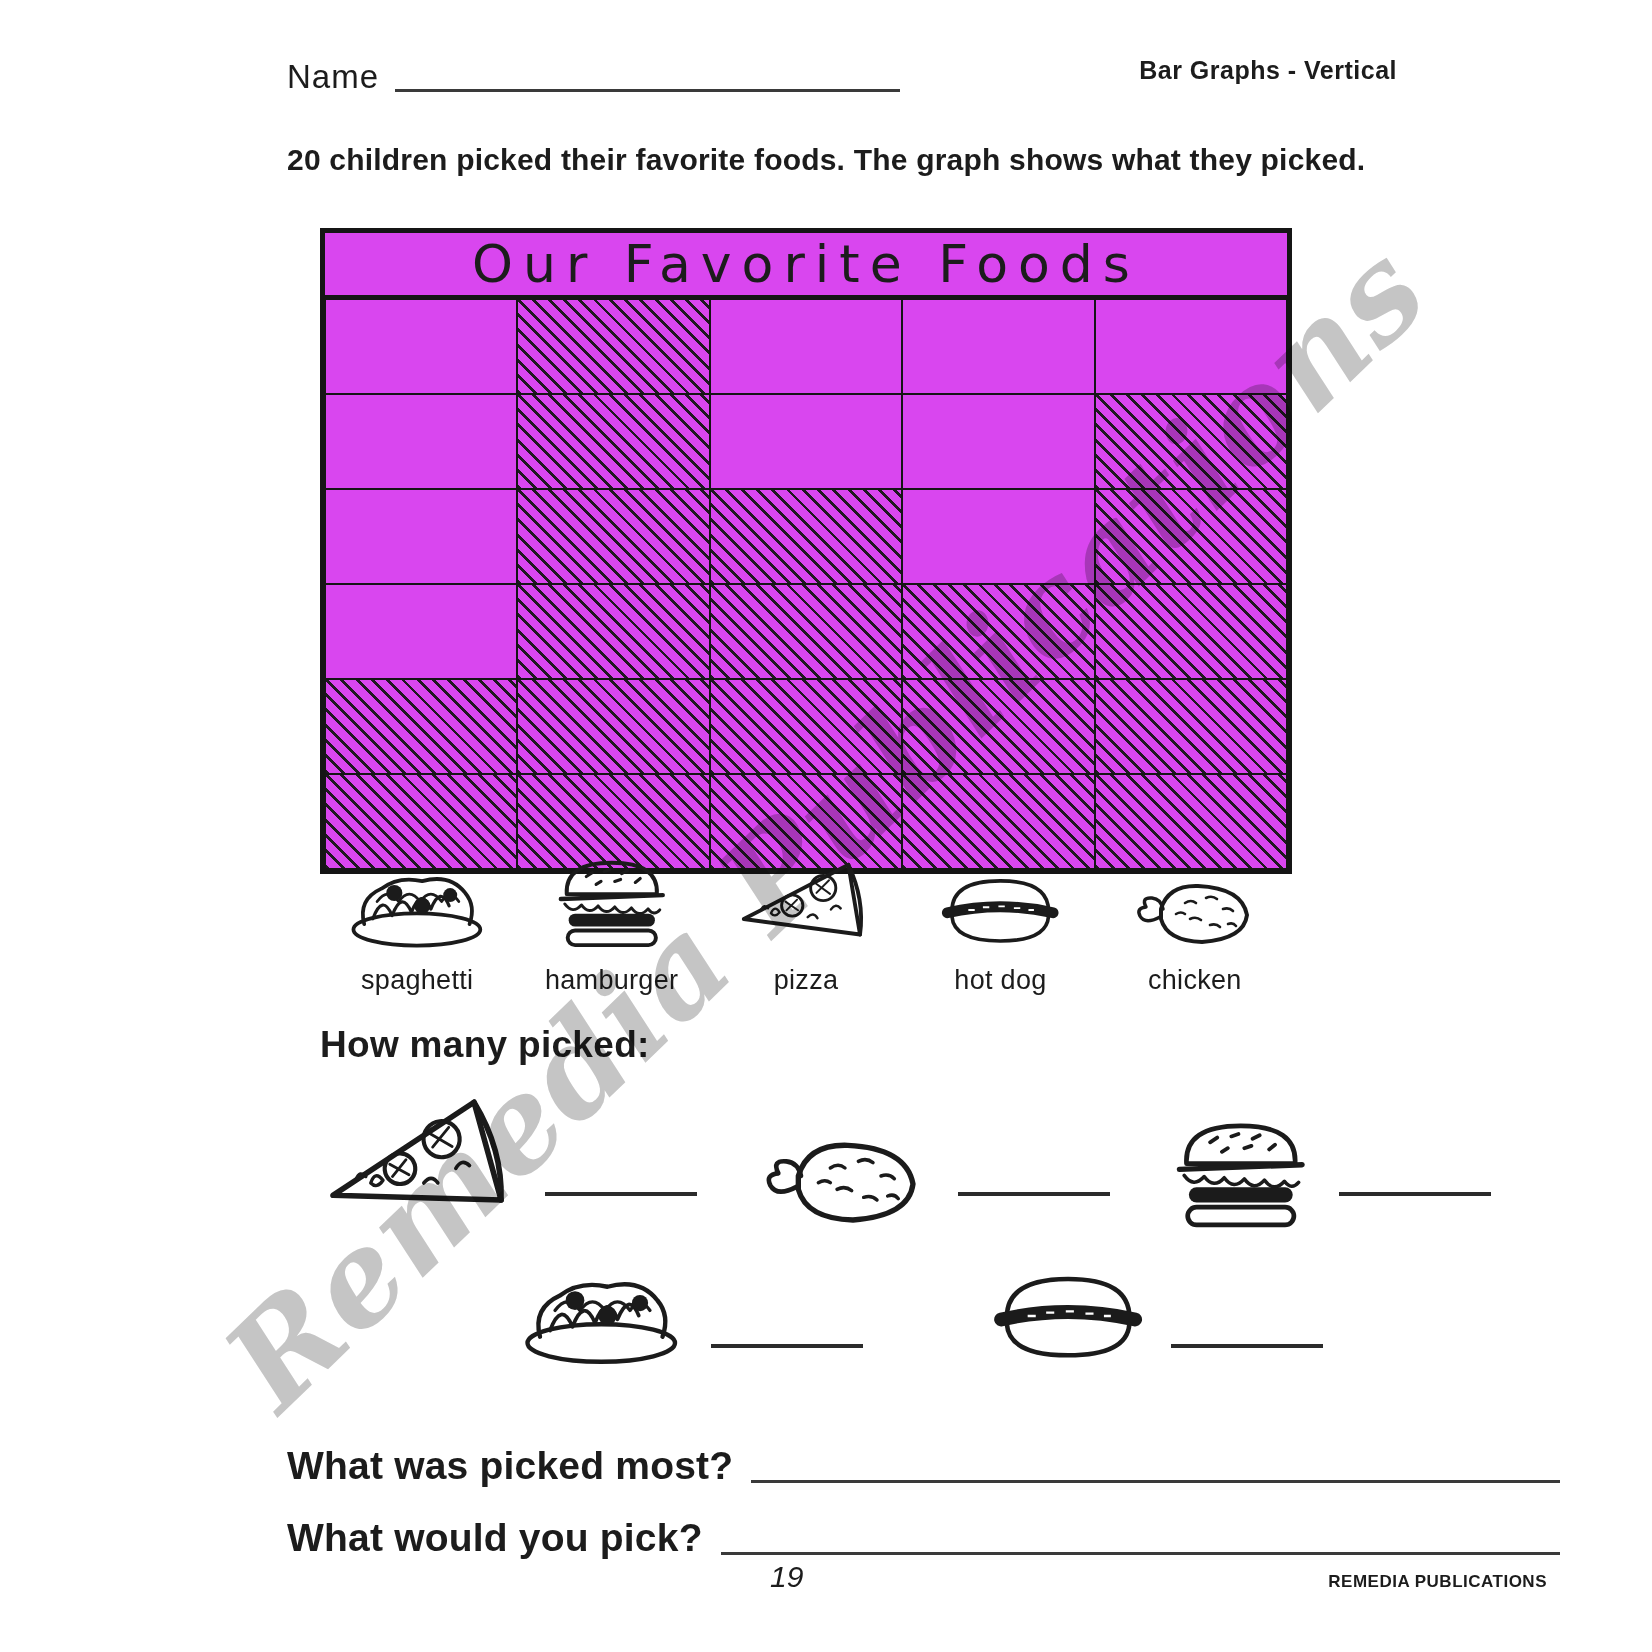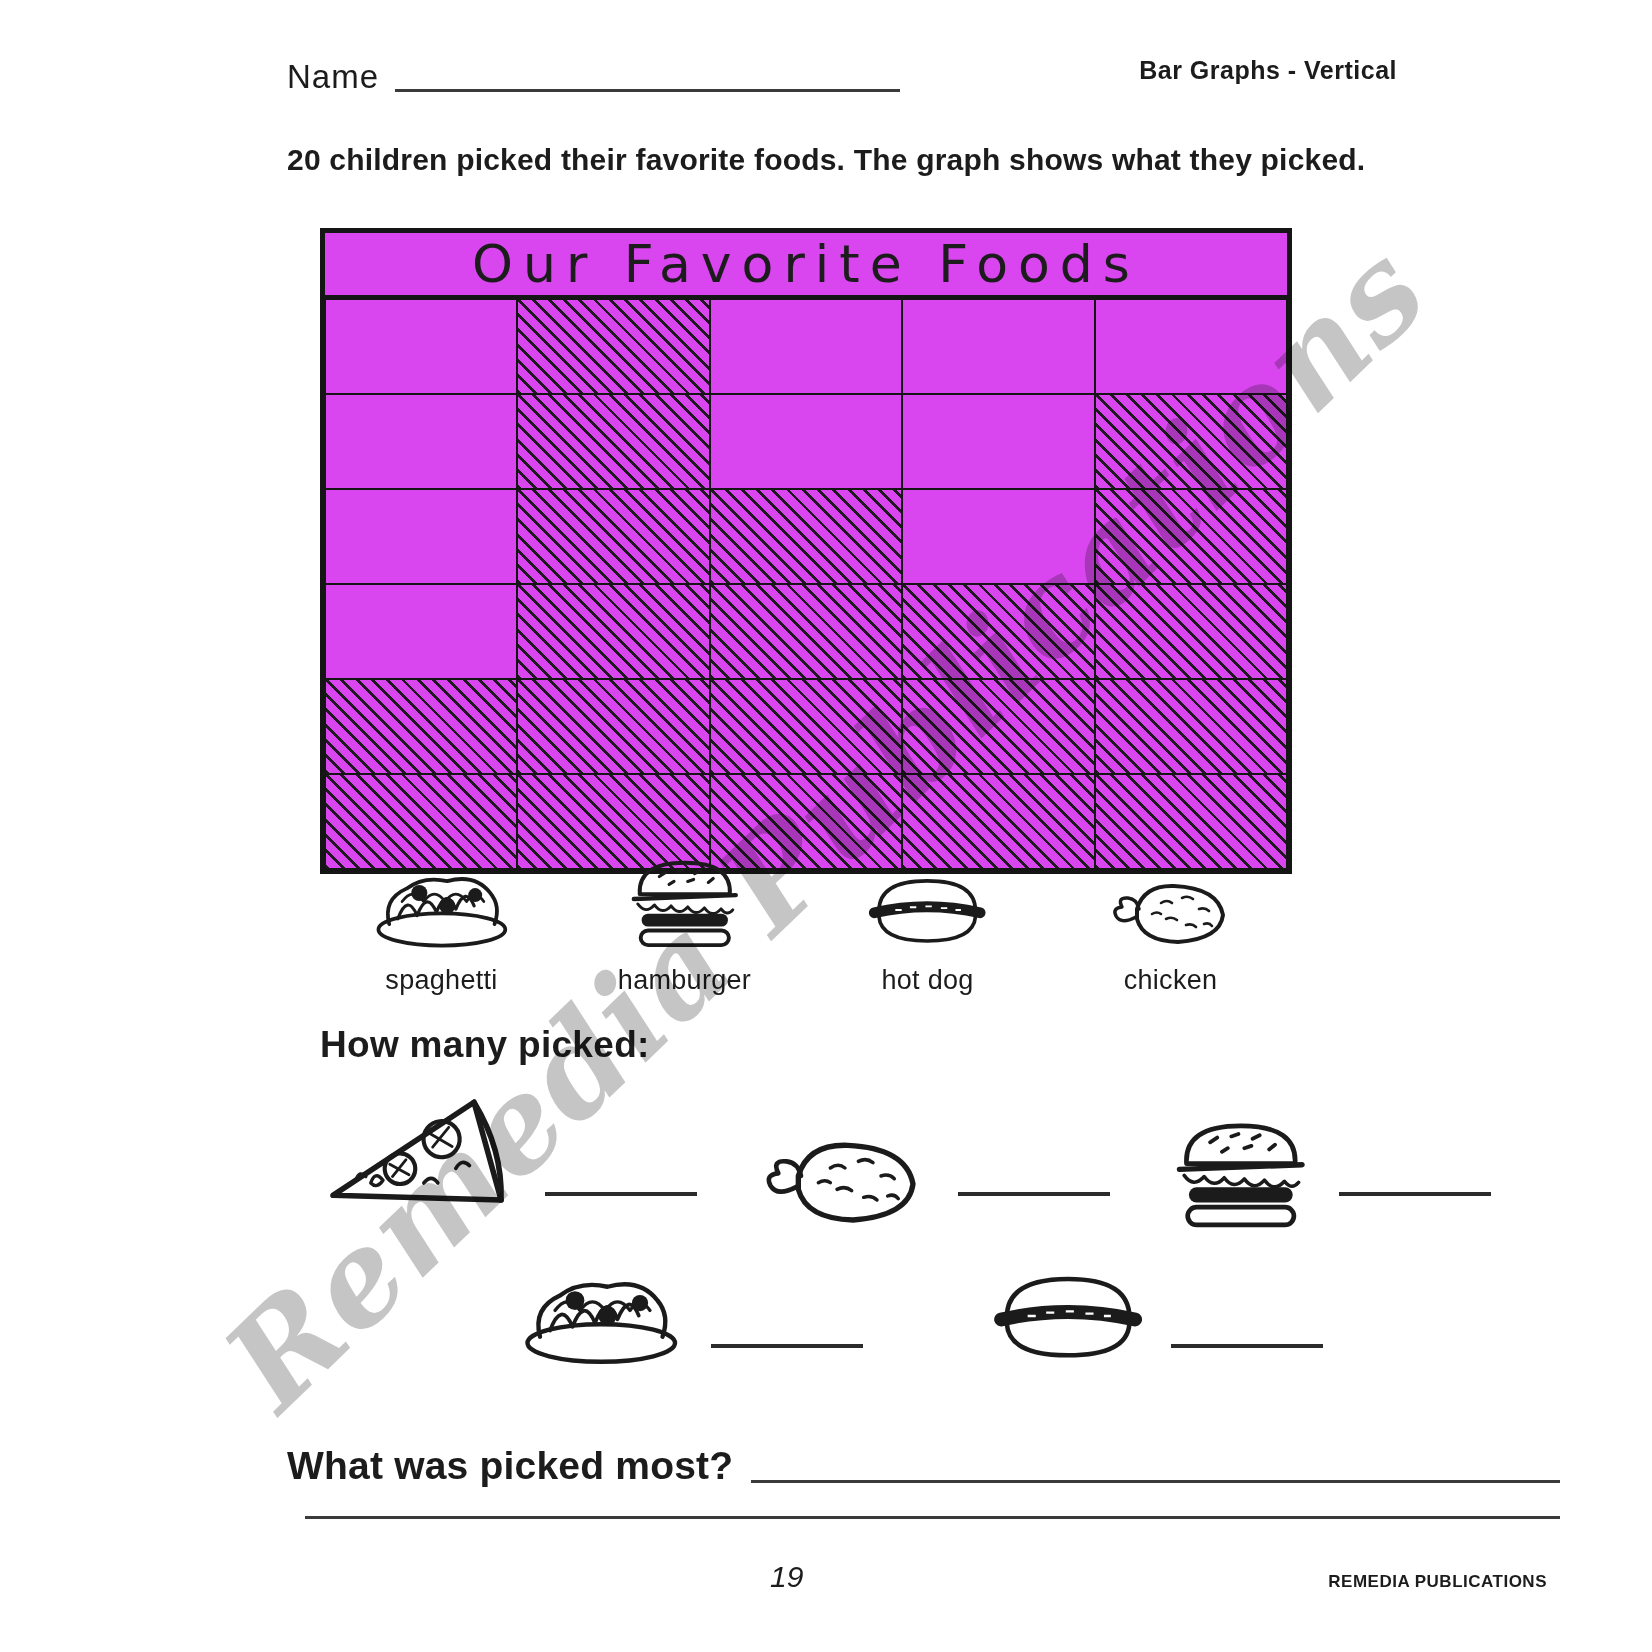--- a/index.html
+++ b/index.html
@@ -150,20 +150,36 @@
     <path d="M34,24 l6,-4 M52,19 l6,-2 M70,21 l6,-3 M44,32 l5,-3 M63,29 l6,-2 M84,30 l5,-4" fill="none" stroke="#1b1b1b" stroke-linecap="round" stroke-linejoin="round" stroke-width="3.2"></path>
     <path d="M8,47 L112,43" fill="none" stroke="#1b1b1b" stroke-linecap="round" stroke-linejoin="round" stroke-width="4.5"></path>
     <path d="M12,52 q8,11 17,1 q8,11 17,1 q8,11 17,1 q8,11 17,1 q8,11 17,1 q6,8 12,1" fill="none" stroke="#1b1b1b" stroke-linecap="round" stroke-linejoin="round" stroke-width="3"></path>
     <rect x="16" y="62" width="88" height="13" rx="6.5" fill="#1b1b1b"></rect>
     <rect x="15" y="79" width="90" height="15" rx="7.5" fill="none" stroke="#1b1b1b" stroke-linecap="round" stroke-linejoin="round" stroke-width="4"></rect>
   </svg>
         </span>
         <span class="legend-label">hamburger</span>
       </div>
       <div class="legend-item">
+        <span class="icon legend-pizza-icon">
+          <svg viewBox="0 0 140 95">
+    <path d="M6,62 L114,6 L126,78 Z" fill="none" stroke="#1b1b1b" stroke-linecap="round" stroke-linejoin="round" stroke-width="4"></path>
+    <path d="M114,6 Q131,42 126,78" fill="none" stroke="#1b1b1b" stroke-linecap="round" stroke-linejoin="round" stroke-width="4"></path>
+    <circle cx="88" cy="30" r="13" fill="none" stroke="#1b1b1b" stroke-linecap="round" stroke-linejoin="round" stroke-width="3"></circle>
+    <path d="M80,25 l15,11 M81,35 l13,-13" fill="none" stroke="#1b1b1b" stroke-linecap="round" stroke-linejoin="round" stroke-width="2"></path>
+    <circle cx="56" cy="48" r="11" fill="none" stroke="#1b1b1b" stroke-linecap="round" stroke-linejoin="round" stroke-width="3"></circle>
+    <path d="M49,44 l13,9 M50,53 l11,-11" fill="none" stroke="#1b1b1b" stroke-linecap="round" stroke-linejoin="round" stroke-width="2"></path>
+    <path d="M34,56 q4,-9 9,-1 q-5,6 -9,1 Z" fill="none" stroke="#1b1b1b" stroke-linecap="round" stroke-linejoin="round" stroke-width="2.4"></path>
+    <path d="M72,60 q6,-6 10,1 M96,52 q5,-7 10,-1" fill="none" stroke="#1b1b1b" stroke-linecap="round" stroke-linejoin="round" stroke-width="2.6"></path>
+    <path d="M24,52 q3,-6 7,-1" fill="none" stroke="#1b1b1b" stroke-linecap="round" stroke-linejoin="round" stroke-width="2.4"></path>
+  </svg>
+        </span>
+        <span class="legend-label">pizza</span>
+      </div>
+      <div class="legend-item">
         <span class="icon legend-hotdog-icon">
           <svg viewBox="0 0 130 90">
     <path d="M12,46 Q12,13 65,13 Q118,13 118,46" fill="none" stroke="#1b1b1b" stroke-linecap="round" stroke-linejoin="round" stroke-width="4"></path>
     <path d="M7,48 Q65,35 123,48" fill="none" stroke="#1b1b1b" stroke-width="12" stroke-linecap="round"></path>
     <path d="M30,45 h7 M46,42 h7 M63,41 h7 M80,43 h7 M96,45 h6" fill="none" stroke="#ffffff" stroke-width="2"></path>
     <path d="M12,52 Q14,79 65,79 Q116,79 118,52" fill="none" stroke="#1b1b1b" stroke-linecap="round" stroke-linejoin="round" stroke-width="4"></path>
   </svg>
         </span>
         <span class="legend-label">hot dog</span>
       </div>
@@ -247,20 +263,21 @@
         </span>
         <div class="blank"></div>
       </div>
     </div>
 
   <div class="question question-1">
     <span class="q-label">What was picked most?</span>
     <div class="q-line"></div>
   </div>
   <div class="question question-2">
+    <span class="q-label">What would you pick?</span>
     <div class="q-line"></div>
   </div>
 
   <div class="page-number">19</div>
   <div class="publisher">REMEDIA PUBLICATIONS</div>
 
   <div class="watermark">
     <span>Remedia Publications</span>
   </div>
 </div>

